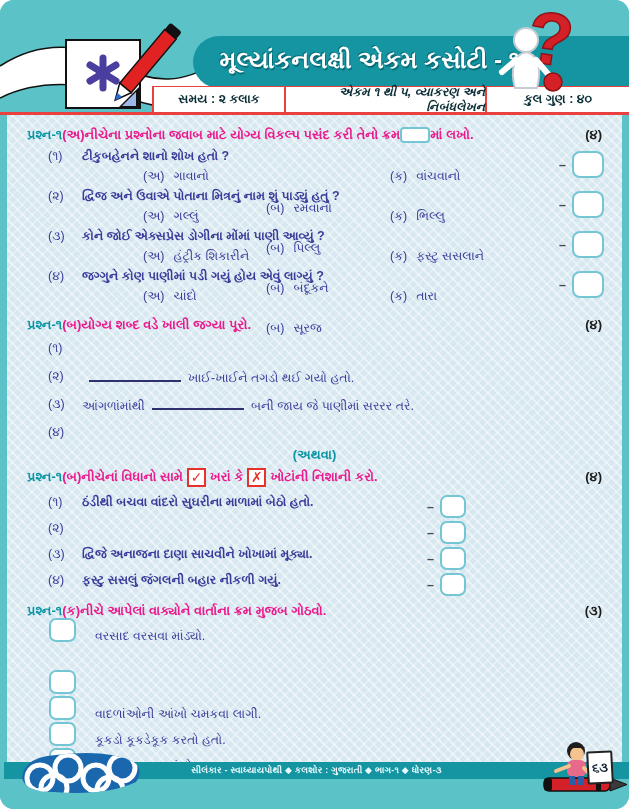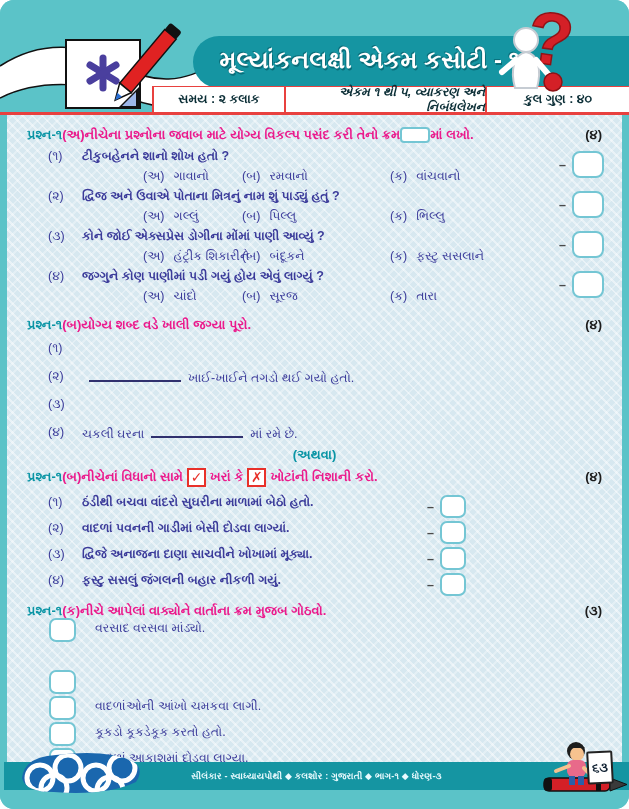--- a/index.html
+++ b/index.html
@@ -41,39 +41,39 @@
   .sechdr{display:flex;align-items:center;gap:0;font-size:13px;font-weight:bold;}
   .seclabel{color:#0A95A5;white-space:nowrap;}
   .secinstr{color:var(--magenta);}
   .marks{margin-left:auto;color:#1c1c1c;font-weight:bold;padding-right:8px;}
   .inlinebox{display:inline-block;width:30px;height:16px;background:#fff;
              border:2px solid var(--boxb);border-radius:4px;vertical-align:middle;}
   .qnum{position:absolute;left:21px;top:0;}
   .qtext{position:absolute;left:55px;top:0;white-space:nowrap;font-weight:bold;}
   .opt{position:absolute;top:0;white-space:nowrap;}
   .opt .ol{margin-right:9px;}
-  .o1{left:68px;margin-left:48px;} .o2{left:215px;} .o3{left:363px;text-align:center;}
+  .o1{left:68px;margin-left:48px;} .o2{left:239px;margin-top:32px;} .o3{left:363px;text-align:center;}
   .ans{position:absolute;right:6px;top:2px;display:flex;align-items:center;gap:6px;}
   .dash{color:#4a4a4a;font-weight:bold;}
   .abox{width:32px;height:27px;background:#fff;border:2px solid var(--boxb);border-radius:8px;}
   .blank{display:inline-block;width:92px;border-bottom:2.5px solid #30306E;
          height:13px;margin:0 7px;vertical-align:baseline;}
   .fillline{position:absolute;left:55px;top:0;white-space:nowrap;}
   .divider{position:absolute;left:0;right:0;text-align:center;
            color:#0A95A5;font-weight:bold;font-size:13px;}
   .tfbox{display:inline-flex;align-items:center;justify-content:center;width:19px;height:19px;
          background:#fff;border:2px solid #E8312A;color:#E8312A;font-weight:bold;
          font-size:14px;margin:0 4px;vertical-align:middle;}
   .stmt-ans{position:absolute;left:400px;top:0;display:flex;align-items:center;gap:6px;}
   .sbox{width:26px;height:23px;background:#fff;border:2px solid var(--boxb);border-radius:7px;}
   .ckbox{position:absolute;left:22px;top:-3px;width:27px;height:24px;background:#fff;
          border:2px solid var(--boxb);border-radius:7px;}
-  .ordtext{position:absolute;left:68px;top:0;white-space:nowrap;}
+  .ordtext{position:absolute;left:68px;top:8px;white-space:nowrap;}
   
-  .footband{position:absolute;left:4px;right:0;top:762px;height:28px;background:var(--teal-dark);z-index:5;
+  .footband{position:absolute;left:4px;right:0;top:762px;height:17px;background:var(--teal-dark);z-index:5;
             display:flex;align-items:center;justify-content:center;}
   .foottext{font-size:9px;font-weight:bold;color:#EAFBFF;letter-spacing:.2px;}
   .bottomband{position:absolute;left:0;right:0;top:781px;height:28px;background:var(--teal);z-index:4;}
   .rings-art{position:absolute;left:14px;top:748px;z-index:6;}
   .kid-art{position:absolute;left:538px;top:738px;z-index:7;}
   .pagebadge{position:absolute;left:587px;top:751px;width:26px;height:33px;z-index:8;
              background:#fff;border:2px solid #222;border-radius:2px;transform:rotate(-3deg);
              display:flex;align-items:center;justify-content:center;
              font-size:13px;font-weight:bold;color:#123;}
 </style>
@@ -207,24 +207,24 @@
 
     <div class="row" style="top:226px">
       <span class="qnum">(૧)</span>
     </div>
     <div class="row" style="top:254px">
       <span class="qnum">(૨)</span>
       <span class="fillline"><span></span><span class="blank"></span><span>ખાઈ-ખાઈને તગડો થઈ ગયો હતો.</span></span>
     </div>
     <div class="row" style="top:282px">
       <span class="qnum">(૩)</span>
+      <span class="fillline"><span>આંગળાંમાંથી</span><span class="blank"></span><span>બની જાય જે પાણીમાં સરરર તરે.</span></span>
     </div>
     <div class="row" style="top:310px">
       <span class="qnum">(૪)</span>
-      <span class="fillline"><span>ચકલી ઘરના</span><span class="blank"></span><span>માં રમે છે.</span></span>
     </div>
 
     <div class="row divider" style="top:332px">(અથવા)</div>
 
     <div class="row sechdr" style="top:350px">
       <span class="seclabel">પ્રશ્ન-૧</span>
       <span class="secinstr">(બ)</span>
       <span class="secinstr">નીચેનાં વિધાનો સામે</span>
       <span class="tfbox">✓</span>
       <span class="secinstr">ખરાં કે</span>
@@ -236,21 +236,20 @@
     <div class="row" style="top:380px">
       <span class="qnum">(૧)</span>
       <span class="qtext">ઠંડીથી બચવા વાંદરો સુઘરીના માળામાં બેઠો હતો.</span>
       <span class="stmt-ans">
           <span class="dash">–</span>
           <span class="sbox"></span>
         </span>
     </div>
     <div class="row" style="top:406px">
       <span class="qnum">(૨)</span>
-      <span class="qtext">વાદળાં પવનની ગાડીમાં બેસી દોડવા લાગ્યાં.</span>
       <span class="stmt-ans">
           <span class="dash">–</span>
           <span class="sbox"></span>
         </span>
     </div>
     <div class="row" style="top:432px">
       <span class="qnum">(૩)</span>
       <span class="qtext">દ્વિજે અનાજના દાણા સાચવીને ખોખામાં મૂક્યા.</span>
       <span class="stmt-ans">
           <span class="dash">–</span>

